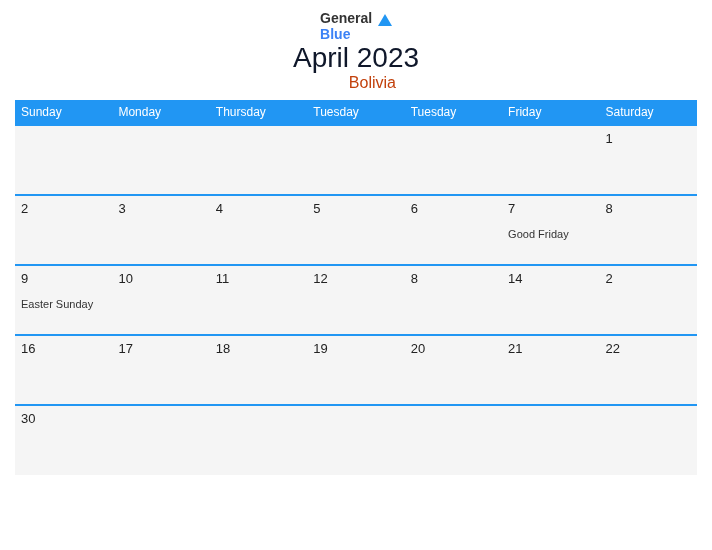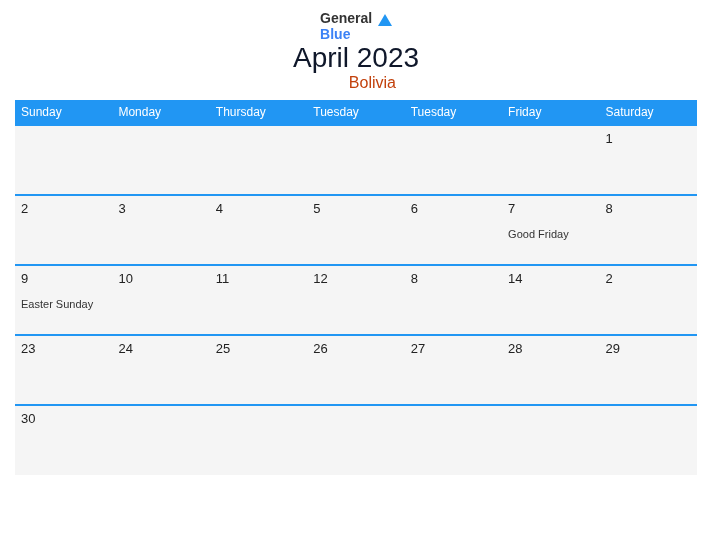--- a/index.html
+++ b/index.html
@@ -190,39 +190,39 @@
           </td>
           <td>
             <span class="day-number">14</span>
           </td>
           <td>
             <span class="day-number">2</span>
           </td>
         </tr>
         <tr>
           <td>
-            <span class="day-number">23</span>
-          </td>
-          <td>
-            <span class="day-number">24</span>
-          </td>
-          <td>
-            <span class="day-number">25</span>
-          </td>
-          <td>
-            <span class="day-number">26</span>
-          </td>
-          <td>
-            <span class="day-number">27</span>
-          </td>
-          <td>
-            <span class="day-number">28</span>
-          </td>
-          <td>
-            <span class="day-number">29</span>
+            <span class="day-number">16</span>
+          </td>
+          <td>
+            <span class="day-number">17</span>
+          </td>
+          <td>
+            <span class="day-number">18</span>
+          </td>
+          <td>
+            <span class="day-number">19</span>
+          </td>
+          <td>
+            <span class="day-number">20</span>
+          </td>
+          <td>
+            <span class="day-number">21</span>
+          </td>
+          <td>
+            <span class="day-number">22</span>
           </td>
         </tr>
         <tr>
           <td>
             <span class="day-number">30</span>
           </td>
           <td class="empty-cell"></td>
           <td class="empty-cell"></td>
           <td class="empty-cell"></td>
           <td class="empty-cell"></td>

